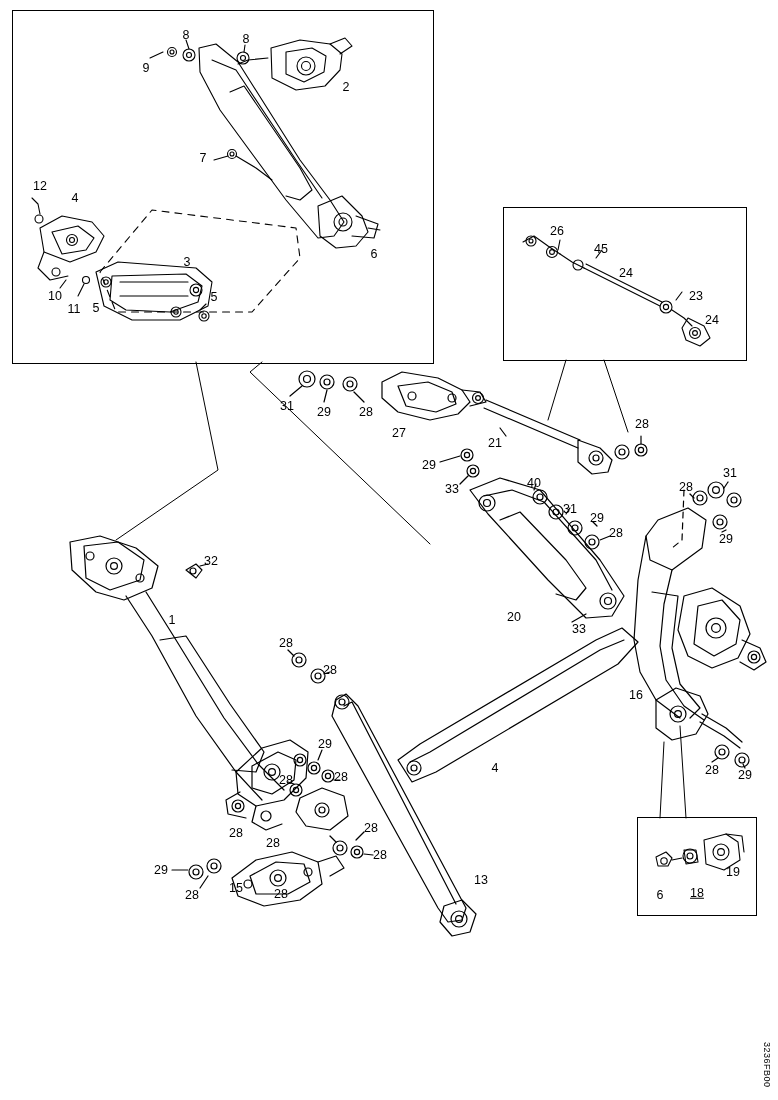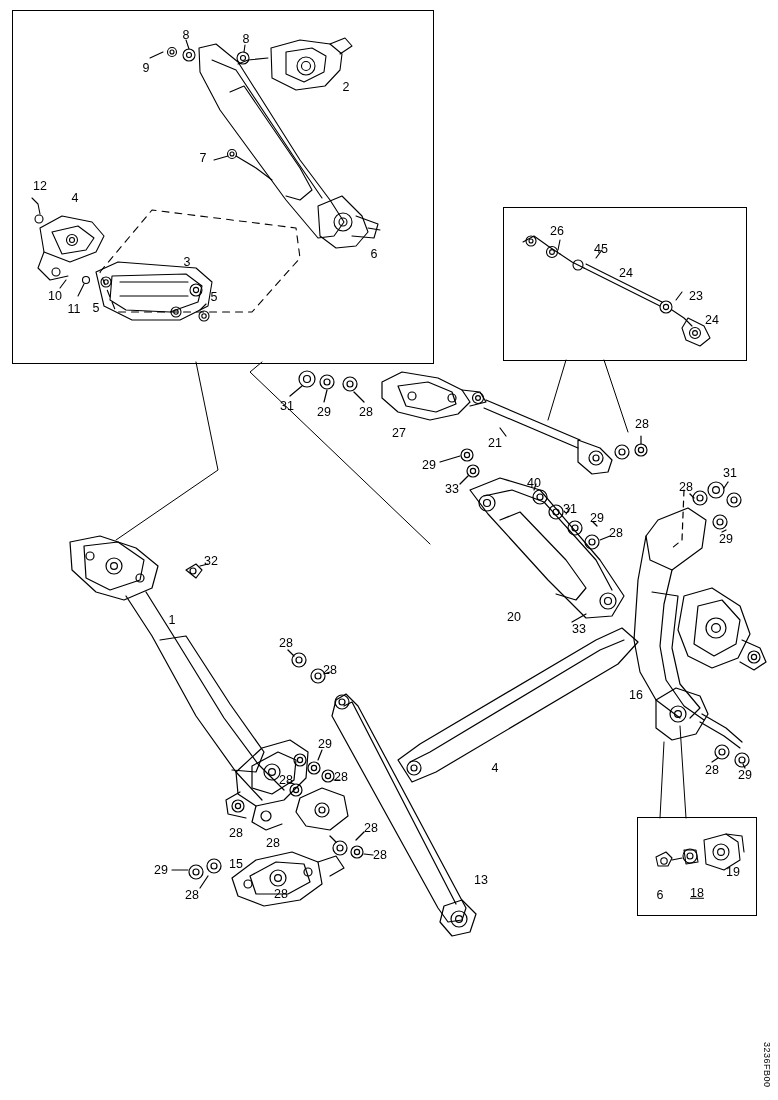--- a/index.html
+++ b/index.html
@@ -400,21 +400,21 @@
       <div class="callout" style="left: 745px; top: 775px;">29</div>
       <div class="callout" style="left: 325px; top: 744px;">29</div>
       <div class="callout" style="left: 286px; top: 780px;">28</div>
       <div class="callout" style="left: 341px; top: 777px;">28</div>
       <div class="callout" style="left: 236px; top: 833px;">28</div>
       <div class="callout" style="left: 273px; top: 843px;">28</div>
       <div class="callout" style="left: 371px; top: 828px;">28</div>
       <div class="callout" style="left: 380px; top: 855px;">28</div>
       <div class="callout" style="left: 161px; top: 870px;">29</div>
       <div class="callout" style="left: 192px; top: 895px;">28</div>
-      <div class="callout" style="left: 236px; top: 864px;">15</div>
+      <div class="callout" style="left: 236px; top: 888px;">15</div>
       <div class="callout" style="left: 281px; top: 894px;">28</div>
       <div class="callout" style="left: 481px; top: 880px;">13</div>
       <div class="callout" style="left: 660px; top: 895px;">6</div>
       <div class="callout" style="left: 697px; top: 893px; text-decoration: underline;">18</div>
       <div class="callout" style="left: 733px; top: 872px;">19</div>
     </div>
 
   <div class="sheet-code">3236FB00</div>
 </div>
 

